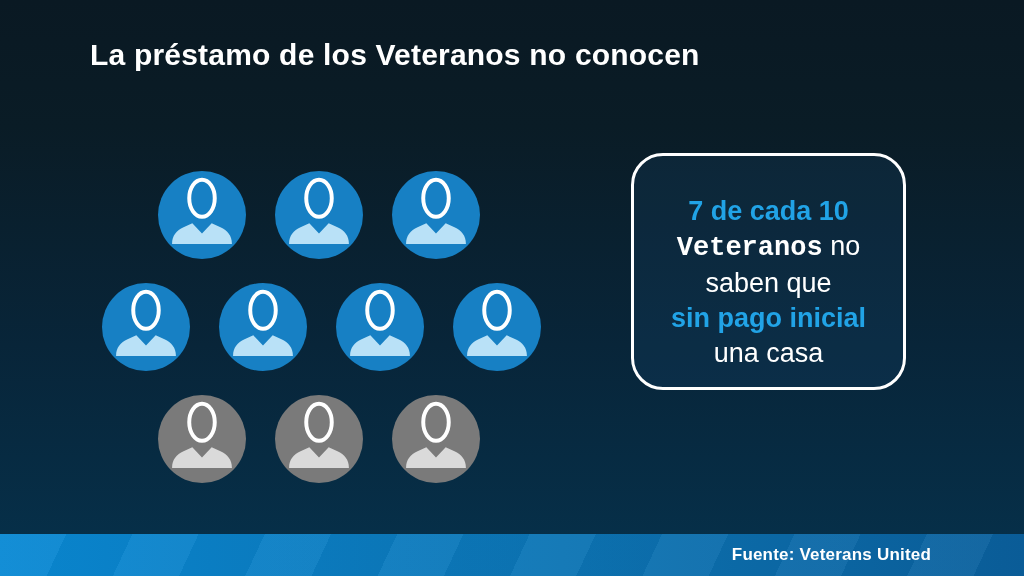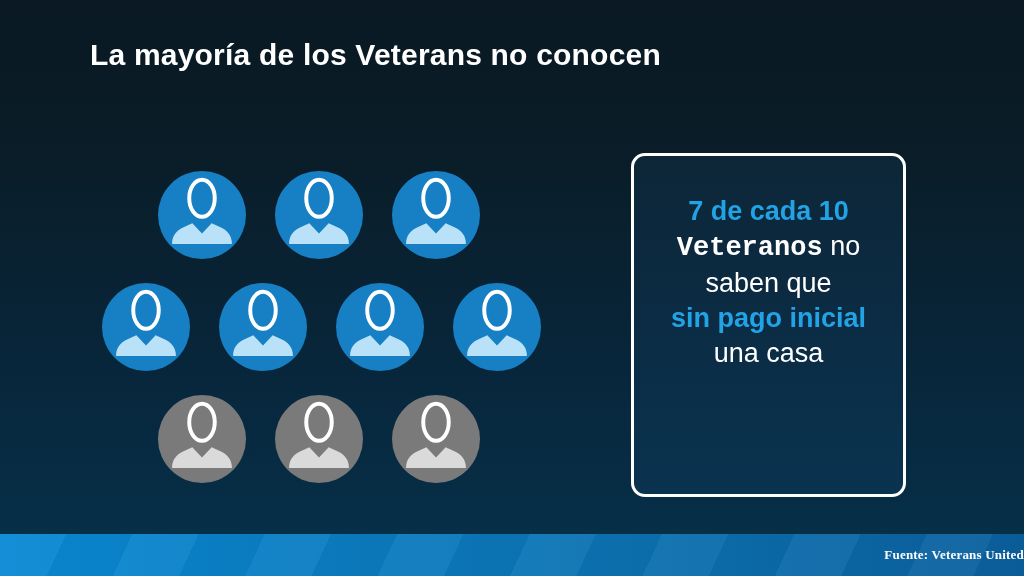--- a/index.html
+++ b/index.html
@@ -32,24 +32,24 @@
     display: flex;
     gap: 29px;
   }
   .row-1 { left: 158px; top: 171px; }
   .row-2 { left: 102px; top: 283px; }
   .row-3 { left: 158px; top: 395px; }
   .person { width: 88px; height: 88px; display: block; }
   .callout {
     position: absolute;
     left: 631px; top: 153px;
-    width: 275px; height: 344px;
+    width: 275px; height: 237px;
     box-sizing: border-box;
     border: 3px solid var(--callout-border);
-    border-radius: 14px;
+    border-radius: 32px;
     background: rgba(30, 88, 134, 0.16);
     text-align: center;
     padding-top: 38px;
     color: #ffffff;
     font-size: 27px;
     line-height: 35px;
   }
   .callout .highlight {
     color: var(--accent-blue);
     font-weight: bold;
@@ -63,33 +63,33 @@
       repeating-linear-gradient(115deg,
         rgba(255,255,255,0.045) 0 60px, rgba(0,0,0,0.03) 60px 120px),
       linear-gradient(90deg,
         var(--footer-bar-left) 0%, #0c74b4 55%, var(--footer-bar-right) 100%);
     display: flex;
     align-items: center;
     justify-content: flex-end;
   }
   .footer-text {
     color: #ffffff;
-    font-size: 13px;
+    font-size: 17px;
     font-weight: 600;
+    padding-right: 93px;
     letter-spacing: 0.2px;
-    font-family: Liberation Serif, serif;
   }
 </style>
 </head>
 <body>
 
 <div class="slide">
 
   <div class="title">
-    <div>La mayoría de los Veterans no conocen</div>
+    <div>La préstamo de los Veteranos no conocen</div>
   </div>
 
   <div>
       <div class="icon-row row-1">
         <svg class="person blue" viewBox="0 0 100 100" xmlns="http://www.w3.org/2000/svg">
           <circle cx="50" cy="50" r="50" fill="var(--person-blue)"></circle>
           <path d="M16,83 C16,73 21,68 29,64 L39,59.5 L50,71 L61,59.5 L71,64 C79,68 84,73 84,83 Z" fill="var(--person-blue-shoulders)"></path>
           <ellipse cx="50" cy="31" rx="14.5" ry="21" fill="none" stroke="#ffffff" stroke-width="4.5"></ellipse>
         </svg>
         <svg class="person blue" viewBox="0 0 100 100" xmlns="http://www.w3.org/2000/svg">

